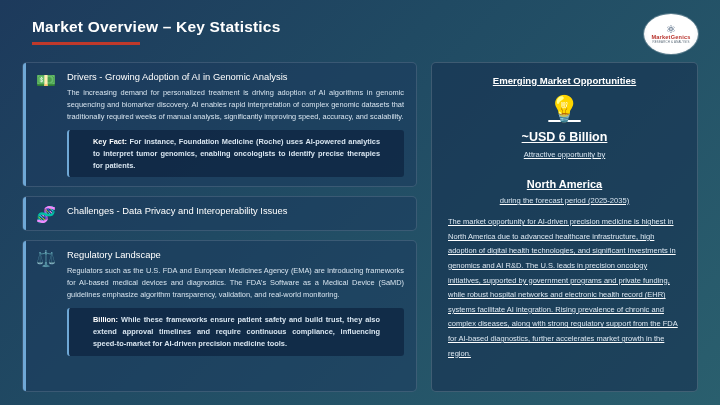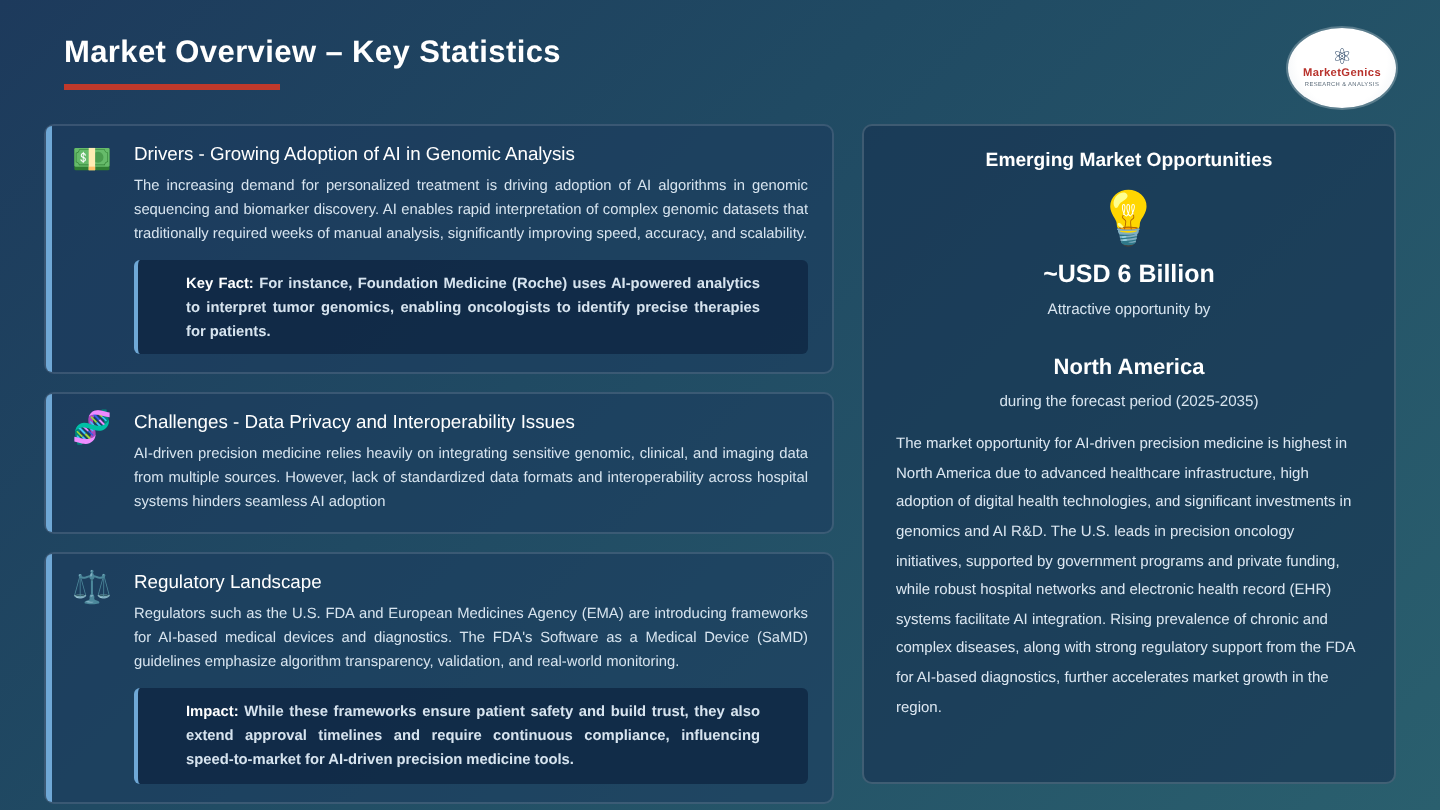--- a/index.html
+++ b/index.html
@@ -30,21 +30,21 @@
     display: flex; flex-direction: column; align-items: center; justify-content: center;
     box-shadow: 0 0 0 1px rgba(255,255,255,.25);
   }
   .logo .mark { font-size: 11px; line-height: 9px; color: #1d3a5c; }
   .logo .lname { font-size: 5.6px; font-weight: bold; color: #b8322c; letter-spacing: .2px; }
   .logo .ltag { font-size: 2.9px; color: #5a6a78; letter-spacing: .2px; }
 
   
   .body { display: flex; gap: 14px; height: 330px; }
   .left { width: 395px; display: flex; flex-direction: column; gap: 9px; }
-  .right { flex: 1; }
+  .right { flex: 1; text-decoration: underline; }
 
   
   .card {
     position: relative;
     background: rgba(27,58,92,.55);
     border: 1px solid rgba(255,255,255,.13);
     border-radius: 5px;
     padding: 8px 12px 9px 44px;
   }
   .card::before {
@@ -123,29 +123,28 @@
         <p>The increasing demand for personalized treatment is driving adoption of AI algorithms in genomic sequencing and biomarker discovery. AI enables rapid interpretation of complex genomic datasets that traditionally required weeks of manual analysis, significantly improving speed, accuracy, and scalability.</p>
         <div class="note">
           <b>Key Fact:</b>
           <span>For instance, Foundation Medicine (Roche) uses AI-powered analytics to interpret tumor genomics, enabling oncologists to identify precise therapies for patients.</span>
         </div>
       </div>
 
       <div class="card c2">
         <span class="ico">🧬</span>
         <h3>Challenges - Data Privacy and Interoperability Issues</h3>
-        <p>AI-driven precision medicine relies heavily on integrating sensitive genomic, clinical, and imaging data from multiple sources. However, lack of standardized data formats and interoperability across hospital systems hinders seamless AI adoption</p>
       </div>
 
       <div class="card c3">
         <span class="ico">⚖️</span>
         <h3>Regulatory Landscape</h3>
         <p>Regulators such as the U.S. FDA and European Medicines Agency (EMA) are introducing frameworks for AI-based medical devices and diagnostics. The FDA's Software as a Medical Device (SaMD) guidelines emphasize algorithm transparency, validation, and real-world monitoring.</p>
         <div class="note">
-          <b>Impact:</b>
+          <b>Billion:</b>
           <span>While these frameworks ensure patient safety and build trust, they also extend approval timelines and require continuous compliance, influencing speed-to-market for AI-driven precision medicine tools.</span>
         </div>
       </div>
 
     </div>
 
     <div class="right">
       <div class="panel">
         <h2>Emerging Market Opportunities</h2>
         <div class="bulb">💡</div>

